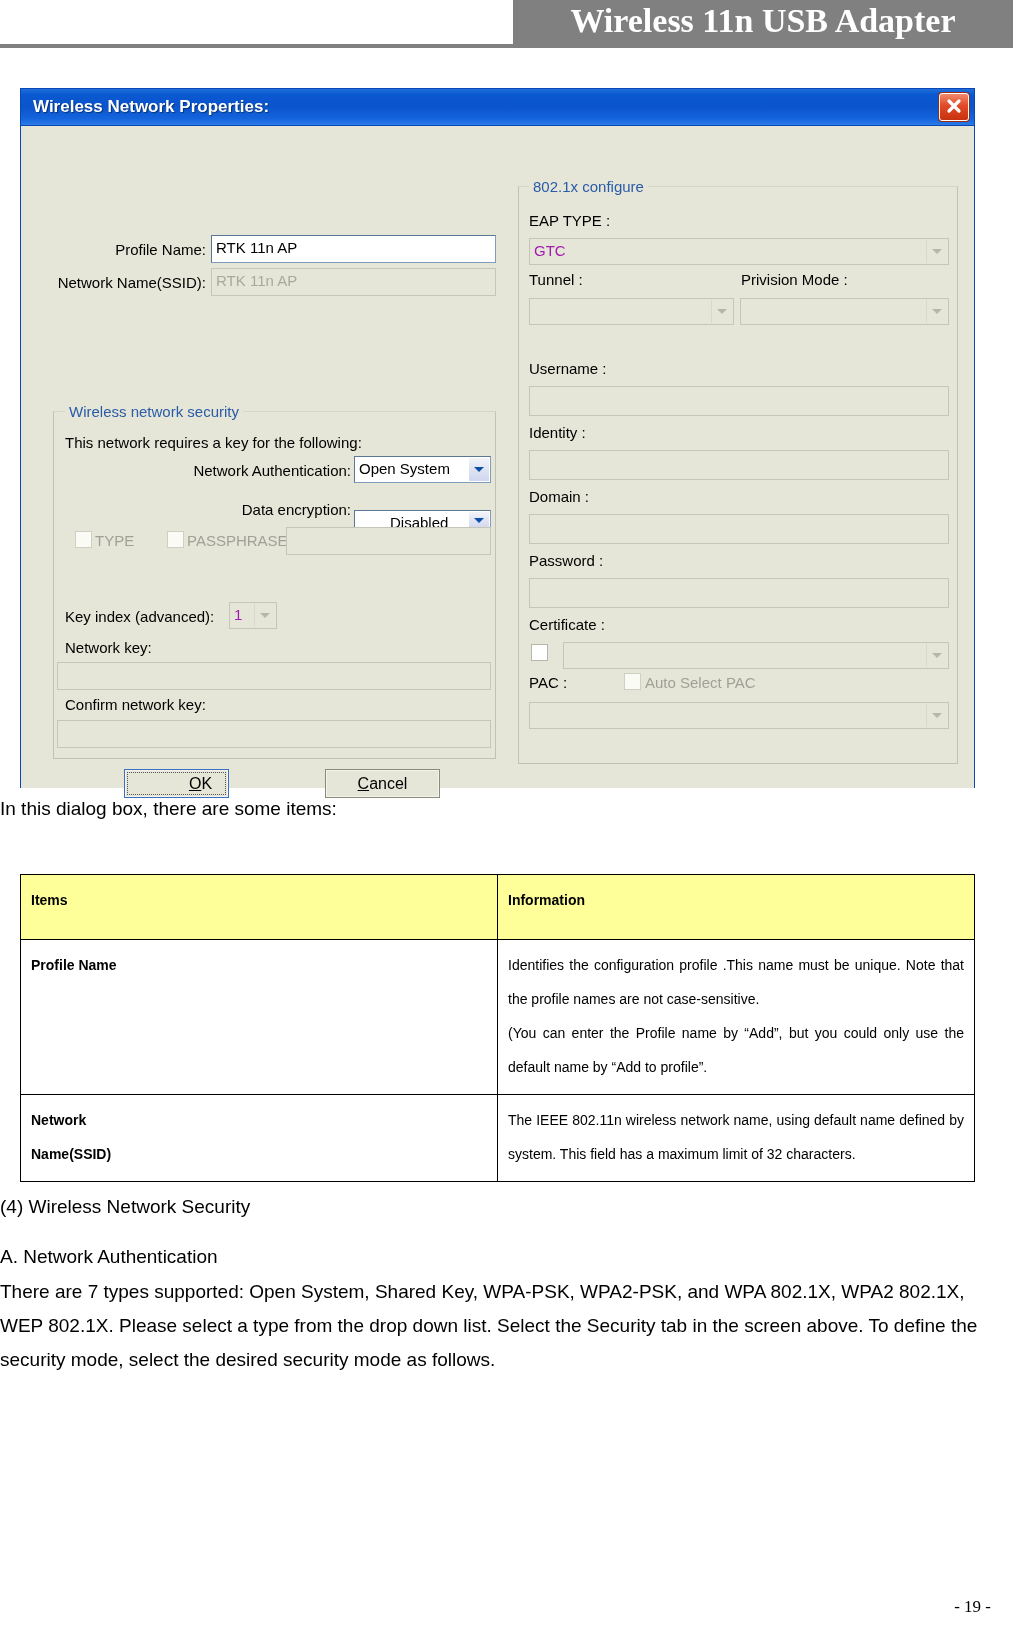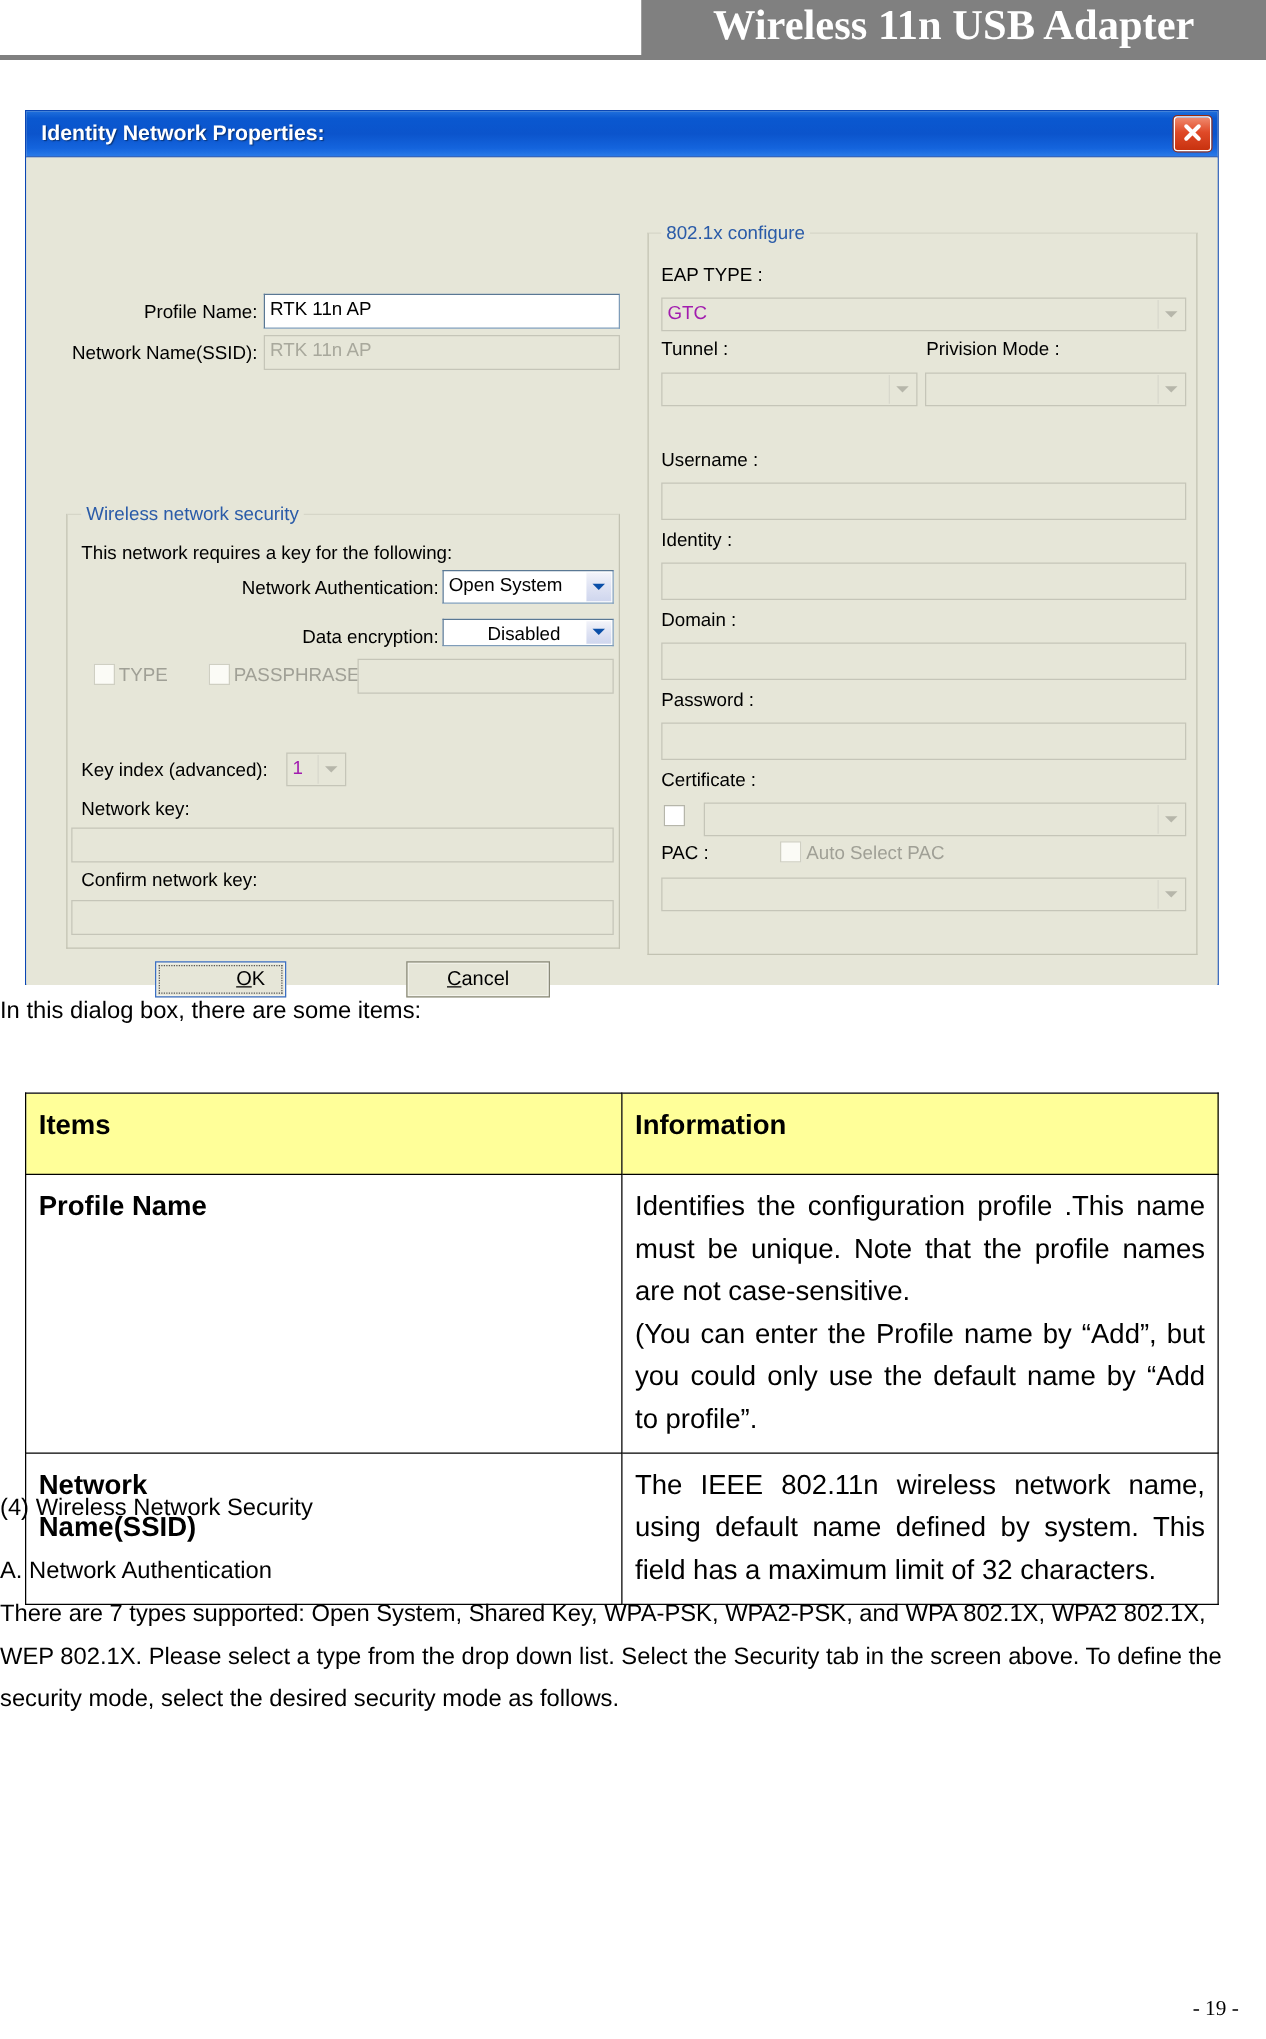--- a/index.html
+++ b/index.html
@@ -224,21 +224,21 @@
   .info-table {
     position: absolute;
     left: 20px; top: 874px;
     width: 955px;
     border-collapse: collapse;
     table-layout: fixed;
   }
   .info-table td, .info-table th {
     border: 1px solid #000000;
     vertical-align: top;
-    font-size: 22px;
+    font-size: 14px;
     font-family: "Liberation Sans", sans-serif;
     text-align: left;
     padding: 8px 10px 10px 10px;
     line-height: 34px;
     color: #000;
   }
   .info-table th {
     background: #ffff99;
     font-weight: bold;
     height: 46px;
@@ -266,21 +266,21 @@
 
 <div class="page-header">
   <div class="header-band"></div>
   <div class="header-title">Wireless 11n USB Adapter</div>
   <div class="header-rule"></div>
 </div>
 
 <div class="dialog">
 
   <div class="dialog-titlebar">
-    <div class="dialog-title-text">Identity Network Properties:</div>
+    <div class="dialog-title-text">Wireless Network Properties:</div>
     <div class="close-btn">
       <svg width="20" height="18" viewBox="0 0 20 18" aria-hidden="true">
         <path d="M5 4 L15 14 M15 4 L5 14" stroke="#ffffff" stroke-width="3.2" stroke-linecap="round" fill="none"></path>
       </svg>
     </div>
   </div>
 
   <div class="dialog-body">
 
     <div class="lbl right" style="left:60px; top:115px; width:125px;">Profile Name:</div>
@@ -296,21 +296,21 @@
 
     <div class="lbl right" style="left:110px; top:336px; width:220px;">Network Authentication:</div>
     <div class="combo" style="left:333px; top:330px; width:137px; height:27px;">
       <span>Open System</span>
       <span class="arrow-box">
           <span class="caret"></span>
         </span>
     </div>
 
     <div class="lbl right" style="left:110px; top:375px; width:220px;">Data encryption:</div>
-    <div class="combo" style="left:333px; top:369px; width:137px; height:22px;padding-left:35px;">
+    <div class="combo" style="left:333px; top:384px; width:137px; height:22px;padding-left:35px;">
       <span>Disabled</span>
       <span class="arrow-box">
           <span class="caret"></span>
         </span>
     </div>
 
     <div class="chk disabled" style="left:54px; top:405px;"></div>
     <div class="lbl dim" style="left:74px; top:406px;">TYPE</div>
 
     <div class="chk disabled" style="left:146px; top:405px;"></div>

